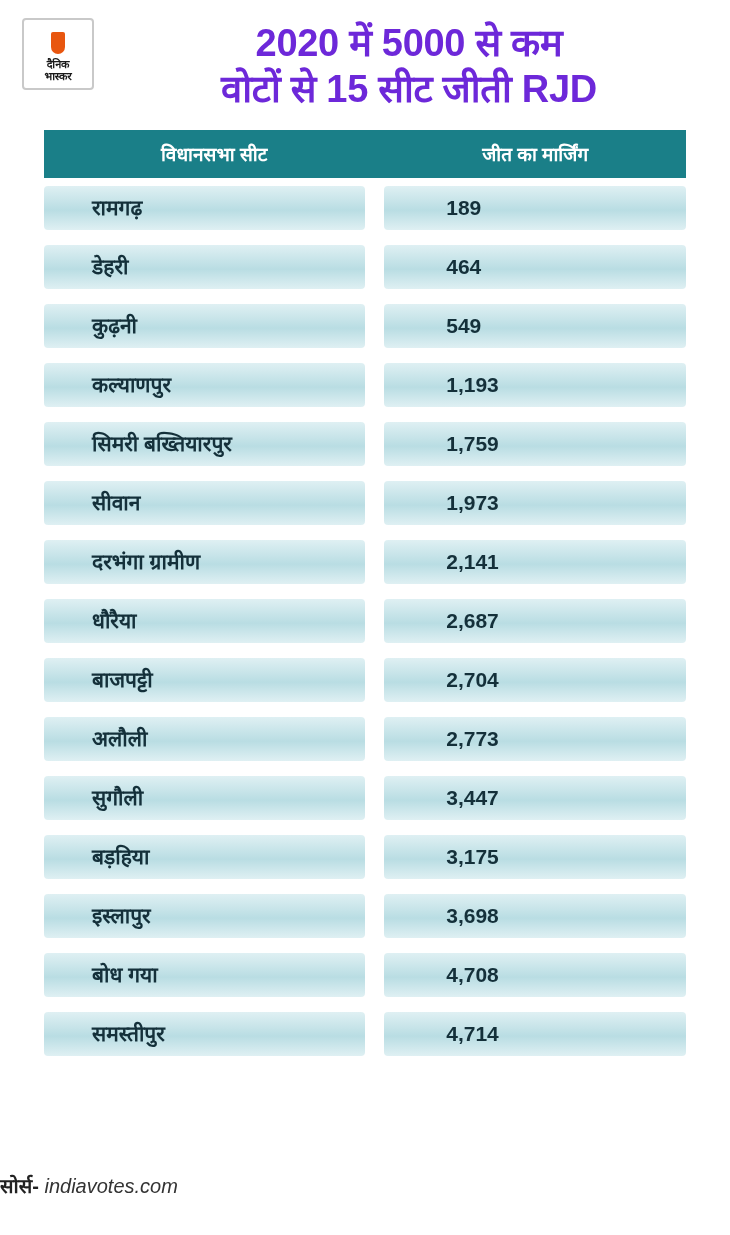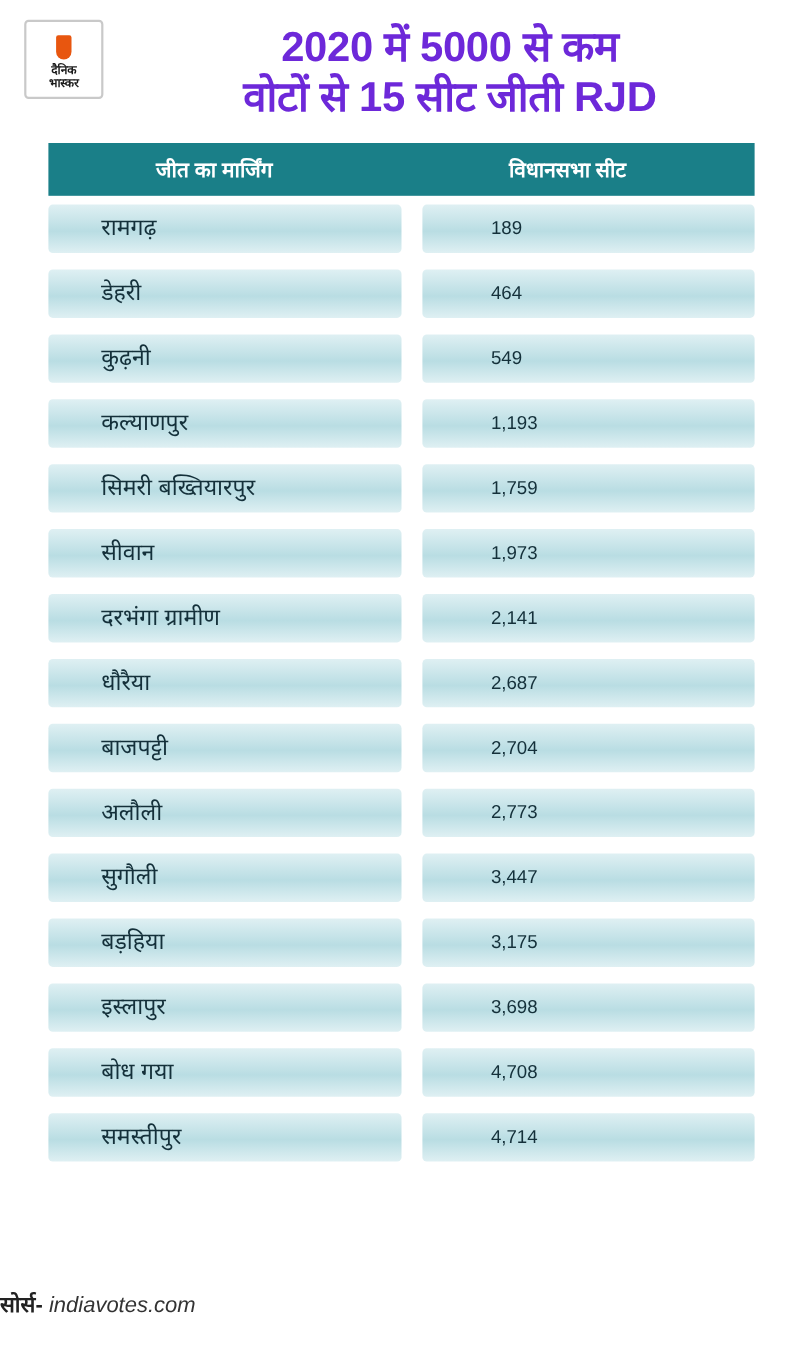--- a/index.html
+++ b/index.html
@@ -112,22 +112,23 @@
     padding-left: 48px;
   }
   .cell.col2 {
     width: 47%;
     padding-left: 62px;
   }
   .cell-text {
     font-size: 21px;
     color: #14303a;
     line-height: 24px;
-  }
-  .cell.col2 .cell-text { font-size: 17px; color: #14303a; }
+    font-weight: bold;
+  }
+  .cell.col2 .cell-text { font-size: 21px; color: #14303a; }
 
   
   .footer {
     position: absolute;
     left: 0;
     right: 0;
     bottom: 36px;
     font-size: 20px;
     color: #333333;
   }
@@ -146,22 +147,22 @@
       <div class="logo-text-2">भास्कर</div>
     </div>
     <div class="title-wrap">
       <div class="title-line">2020 में 5000 से कम</div>
       <div class="title-line">वोटों से 15 सीट जीती RJD</div>
     </div>
   </div>
 
   <div class="table">
     <div class="thead">
+      <div class="th col1">विधानसभा सीट</div>
       <div class="th col2">जीत का मार्जिंग</div>
-      <div class="th col1">विधानसभा सीट</div>
     </div>
     <div id="tbody">
         <div class="row">
           <div class="cell col1">
             <span class="cell-text">रामगढ़</span>
           </div>
           <div class="cell col2">
             <span class="cell-text">189</span>
           </div>
         </div>

